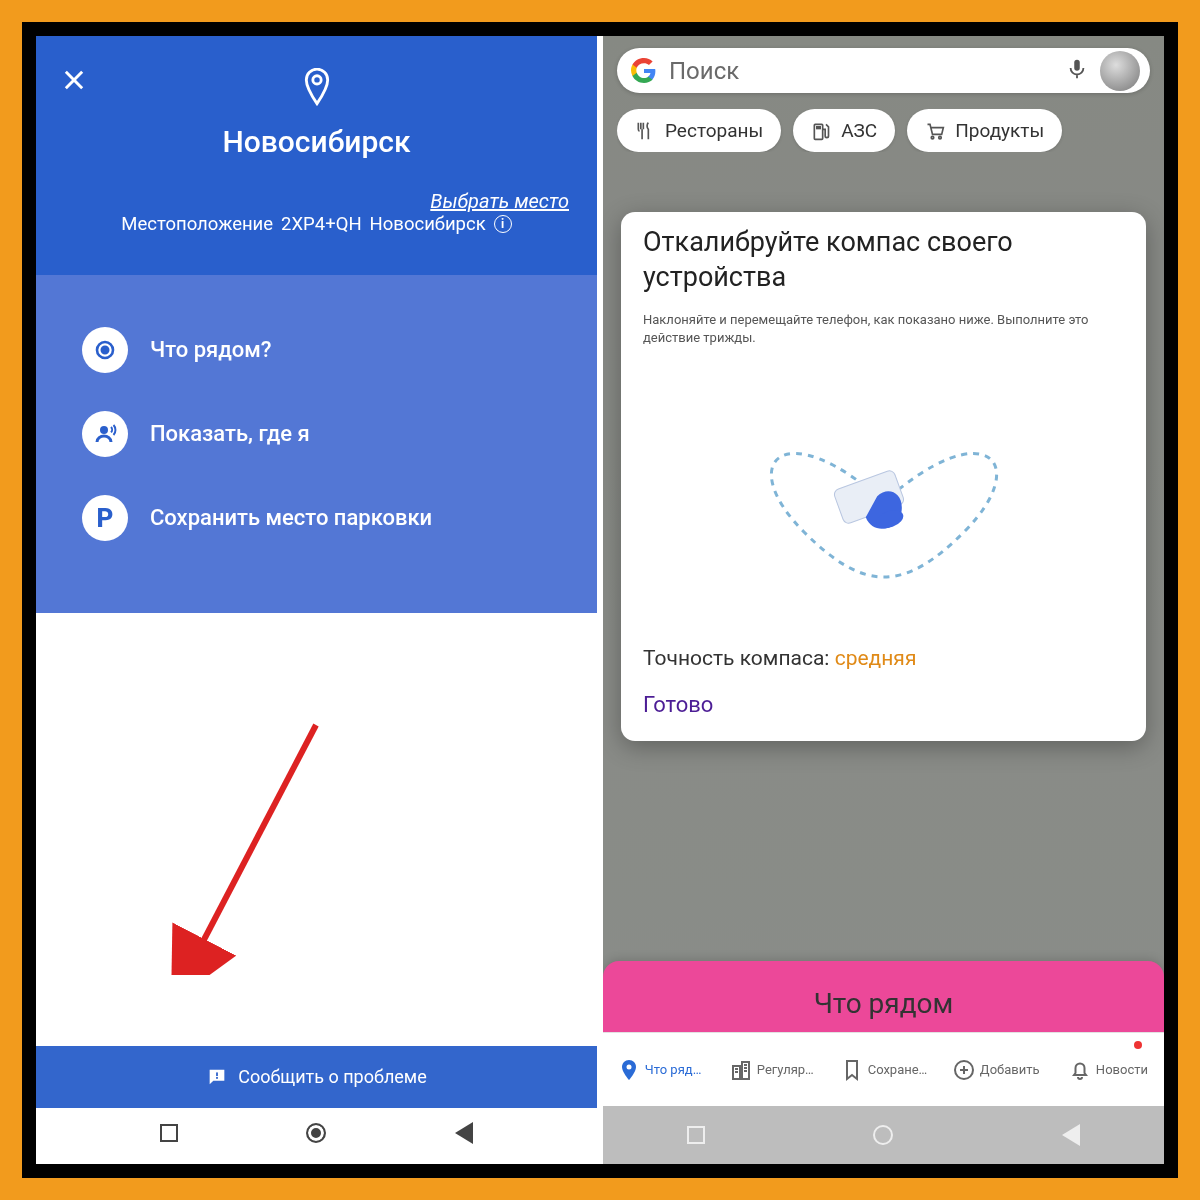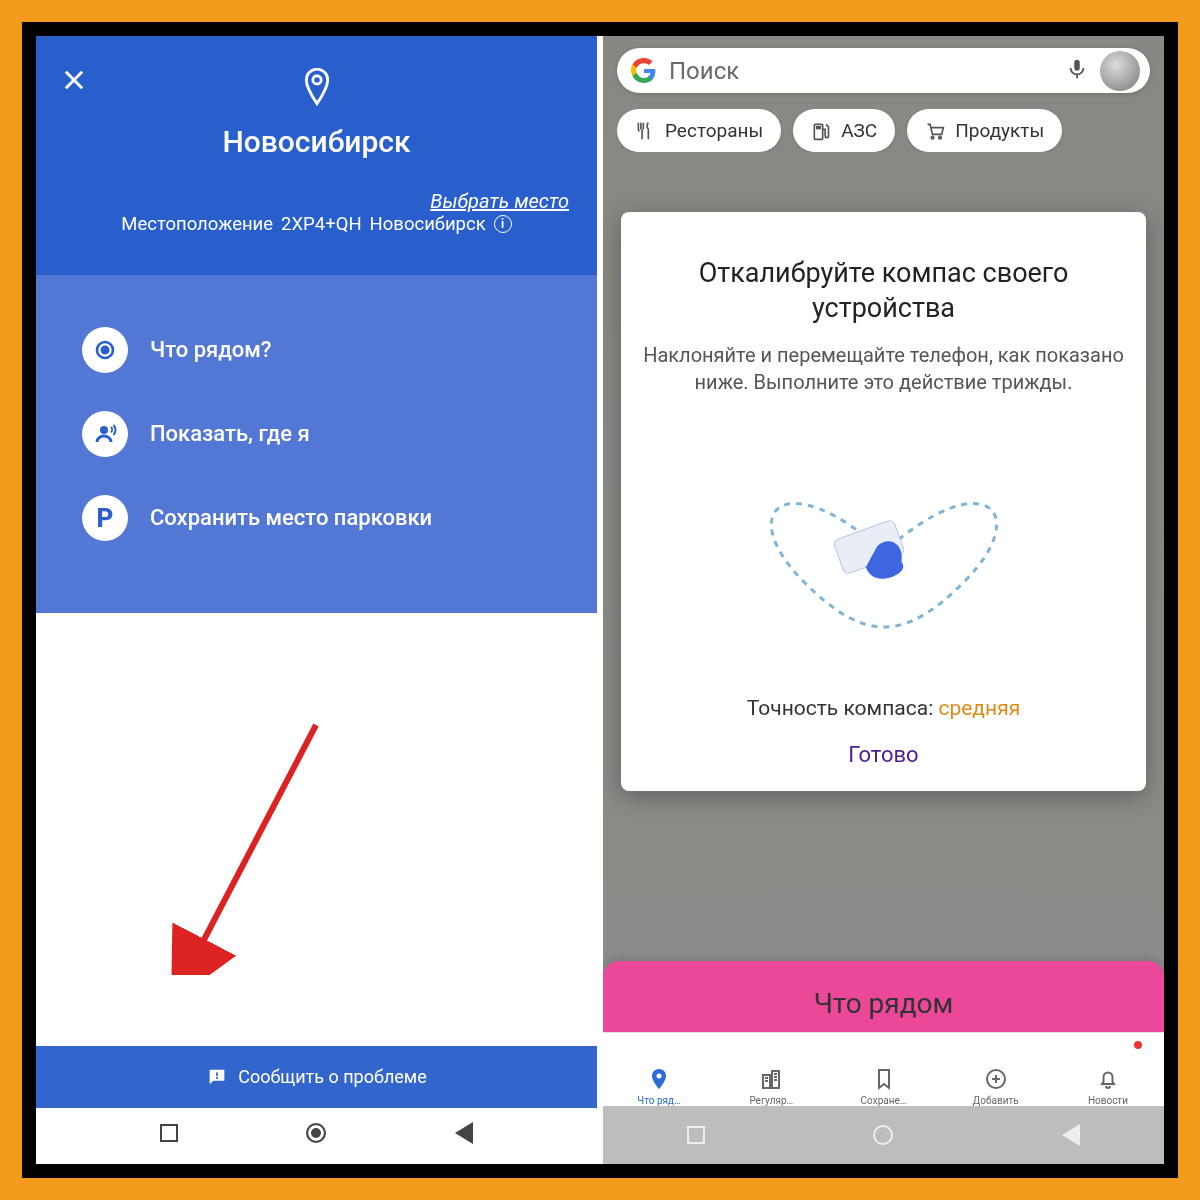--- a/index.html
+++ b/index.html
@@ -79,42 +79,42 @@
     display: flex; gap: 12px; overflow: hidden;
   }
   .chip {
     background: #fff; border-radius: 22px; padding: 10px 18px;
     display: flex; align-items: center; gap: 10px; font-size: 19px; color: #333;
     box-shadow: 0 1px 3px rgba(0,0,0,.15); white-space: nowrap; cursor: pointer;
   }
   .chip svg { width: 20px; height: 20px; }
   .dialog {
     position: absolute; top: 176px; left: 18px; right: 18px;
-    background: #fff; border-radius: 8px; padding: 44px 22px 24px 22px;
+    background: #fff; border-radius: 14px; padding: 13px 22px 24px 22px;
     box-shadow: 0 6px 24px rgba(0,0,0,.3);
-    text-align: center; color: #222;
+    text-align: left; color: #222;
   }
   .dialog h2 { font-size: 27px; font-weight: 400; line-height: 1.3; }
-  .dialog p { font-size: 20px; color: #555; margin-top: 16px; line-height: 1.35; }
+  .dialog p { font-size: 13px; color: #555; margin-top: 16px; line-height: 1.35; }
   .fig8 { margin: 56px auto 44px auto; width: 320px; height: 200px; position: relative; }
   .accuracy { font-size: 21px; color: #333; margin-top: 8px; }
   .accuracy .val { color: #e08a17; }
   .done-btn { margin-top: 22px; font-size: 22px; color: #4c1d95; font-weight: 400; cursor: pointer; }
   .nearby-card {
     position: absolute; bottom: 132px; left: 0; right: 0;
     background: #ec4899; border-top-left-radius: 16px; border-top-right-radius: 16px;
     text-align: center; padding: 26px 0 12px 0; font-size: 28px; color: #333;
     box-shadow: 0 -2px 10px rgba(0,0,0,.15);
   }
   .bottom-nav {
     position: absolute; bottom: 58px; left: 0; right: 0;
     background: #fff; display: flex; height: 74px;
     border-top: 1px solid #e2e2e2;
   }
-  .bn-item { flex: 1; display: flex; flex-direction: column; align-items: center; justify-content: flex-end; gap: 4px; font-size: 10px; color: #666; cursor: pointer; position: relative; }
+  .bn-item { flex: 1; display: flex; flex-direction: row; align-items: center; justify-content: center; gap: 4px; font-size: 13px; color: #666; cursor: pointer; position: relative; }
   .bn-item.active { color: #2a6bd6; }
   .bn-item svg { width: 24px; height: 24px; }
   .bn-dot { position: absolute; top: 8px; right: 22px; width: 8px; height: 8px; background: #e33; border-radius: 50%; }
   .navkeys2 { position: absolute; bottom: 0; left: 0; right: 0; background: #bdbdbd; display: flex; justify-content: space-around; align-items: center; height: 58px; }
   .navkeys2 .sq { width: 18px; height: 18px; border: 2.5px solid #eee; }
   .navkeys2 .circ { width: 20px; height: 20px; border: 2.5px solid #eee; border-radius: 50%; }
   .navkeys2 .tri { width: 0; height: 0; border-top: 11px solid transparent; border-bottom: 11px solid transparent; border-right: 18px solid #eee; }
   .scrim { position: absolute; inset: 0; background: rgba(60,60,60,.35); }
   .map-hints { position: absolute; top: 140px; left: 20px; right: 20px; bottom: 220px; color: #9aa; font-size: 14px; }
 </style>

